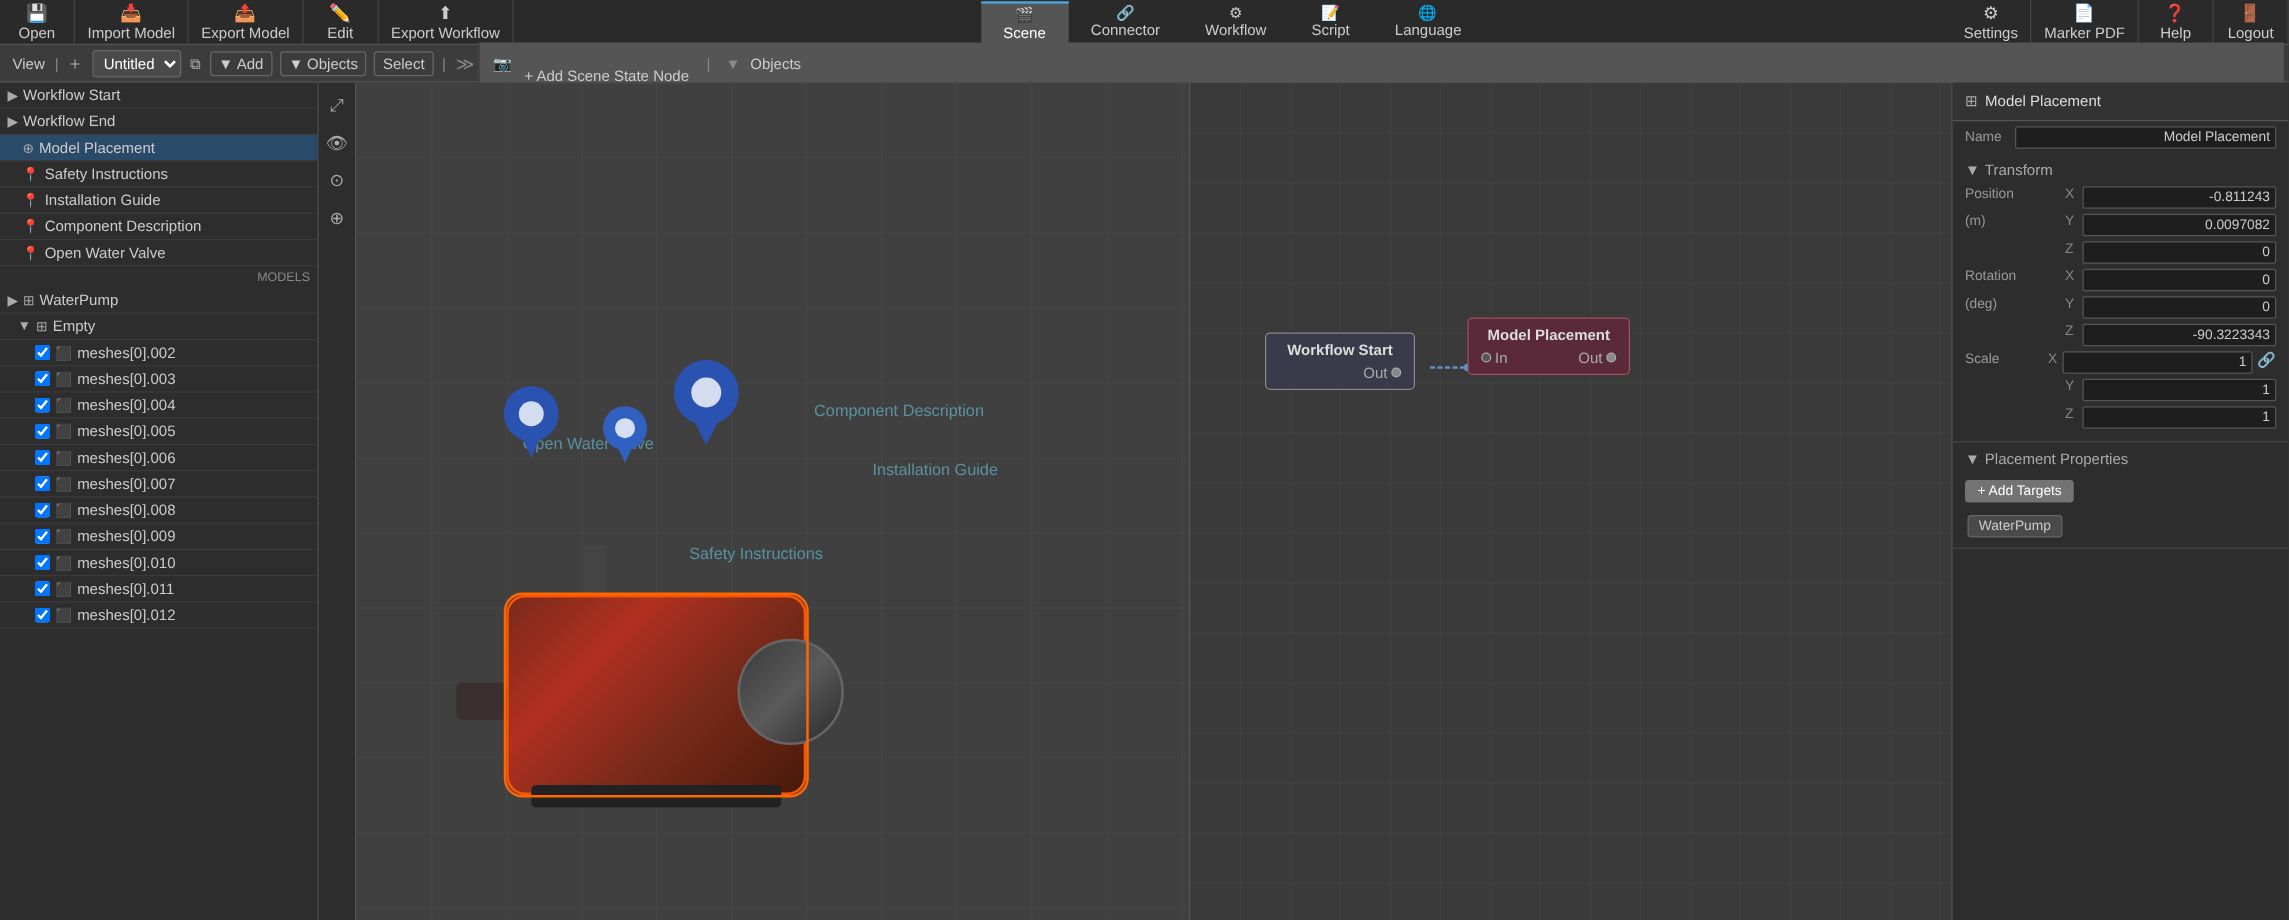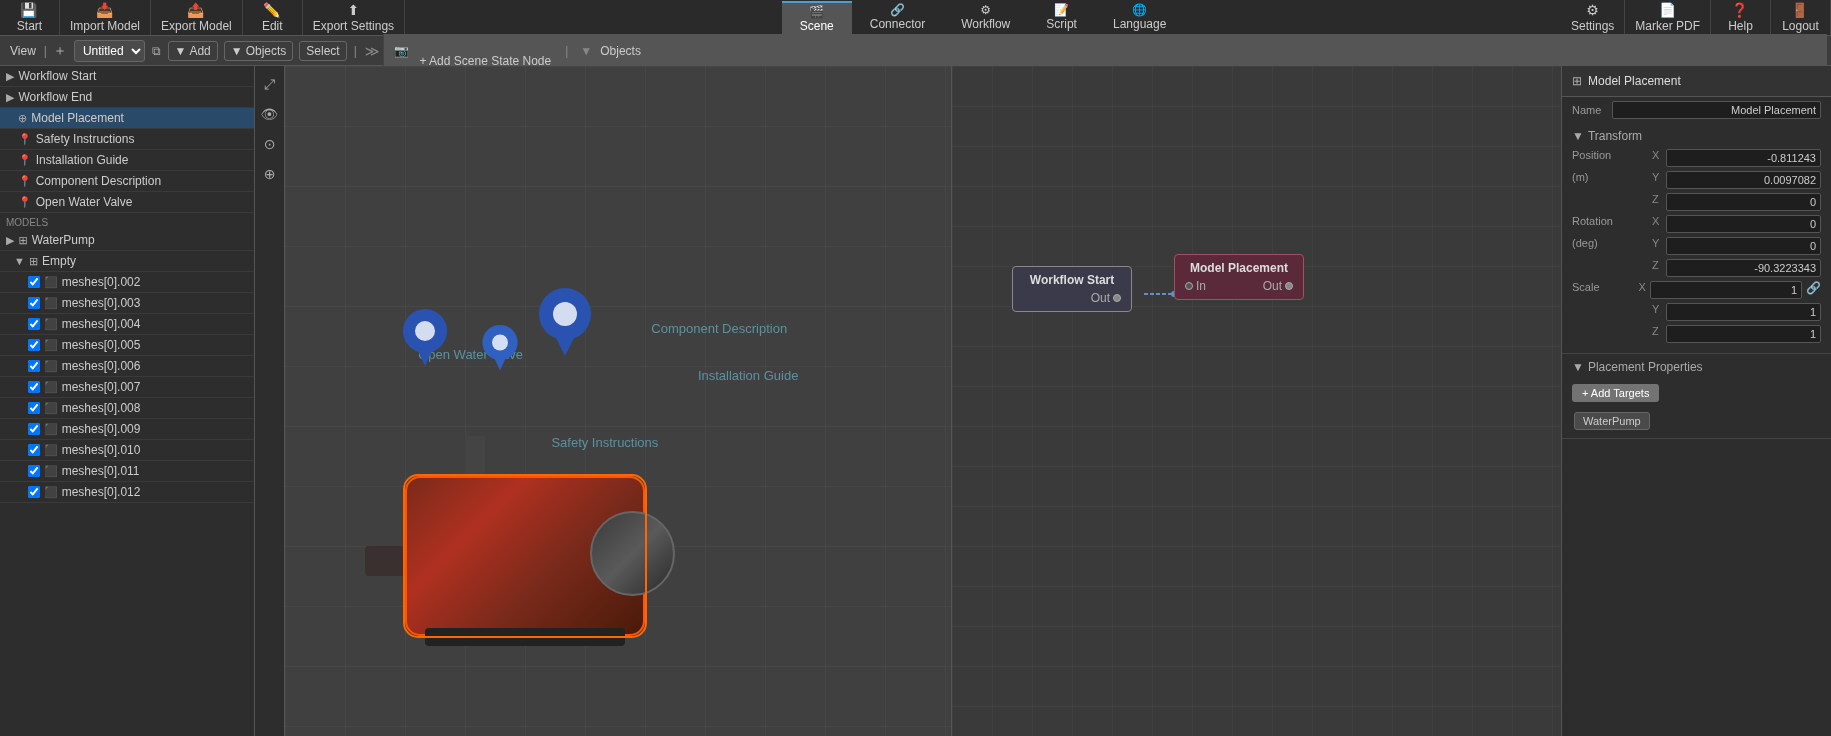--- a/index.html
+++ b/index.html
@@ -93,21 +93,21 @@
       color: #ccc; padding: 3px 6px; border-radius: 2px;
     }
     .sidebar-tree { overflow-y: auto; flex: 1; }
     .tree-item {
       display: flex; align-items: center; padding: 3px 6px; cursor: pointer;
       color: #ccc; border-bottom: 1px solid #3a3a3a;
     }
     .tree-item.selected { background: #2a4a6a; }
     .tree-item .icon { margin-right: 4px; font-size: 11px; color: #aaa; }
     .tree-item .checkbox { margin-right: 4px; width: 12px; height: 12px; }
-    .tree-section-label { color: #888; font-size: 10px; padding: 4px 6px 2px; text-transform: uppercase; }
+    .tree-section-label { color: #888; font-size: 10px; padding: 4px 6px 2px; text-transform: uppercase; text-align: right; }
 
     
     .left-icon-panel {
       width: 30px;
       background: #2d2d2d;
       display: flex;
       flex-direction: column;
       align-items: center;
       padding-top: 6px;
       border-right: 1px solid #555;
@@ -244,37 +244,37 @@
       font-size: 11px;
     }
     .lock-icon { color: #888; font-size: 12px; cursor: pointer; margin-left: 4px; }
   </style>
 </head>
 <body>
 
 <div class="top-toolbar">
   <div class="toolbar-btn">
     <span class="icon">💾</span>
-    <span>Start</span>
+    <span>Open</span>
   </div>
   <div class="toolbar-btn">
     <span class="icon">📥</span>
     <span>Import Model</span>
   </div>
   <div class="toolbar-btn">
     <span class="icon">📤</span>
     <span>Export Model</span>
   </div>
   <div class="toolbar-btn">
     <span class="icon">✏️</span>
     <span>Edit</span>
   </div>
   <div class="toolbar-btn">
     <span class="icon">⬆</span>
-    <span>Export Settings</span>
+    <span>Export Workflow</span>
   </div>
 
   <div style="flex:1; display:flex; justify-content:center; gap:0;">
     <div class="toolbar-tab toolbar-tab-active">
       <span>🎬</span>
       <span>Scene</span>
     </div>
     <div class="toolbar-tab">
       <span>🔗</span>
       <span>Connector</span>

